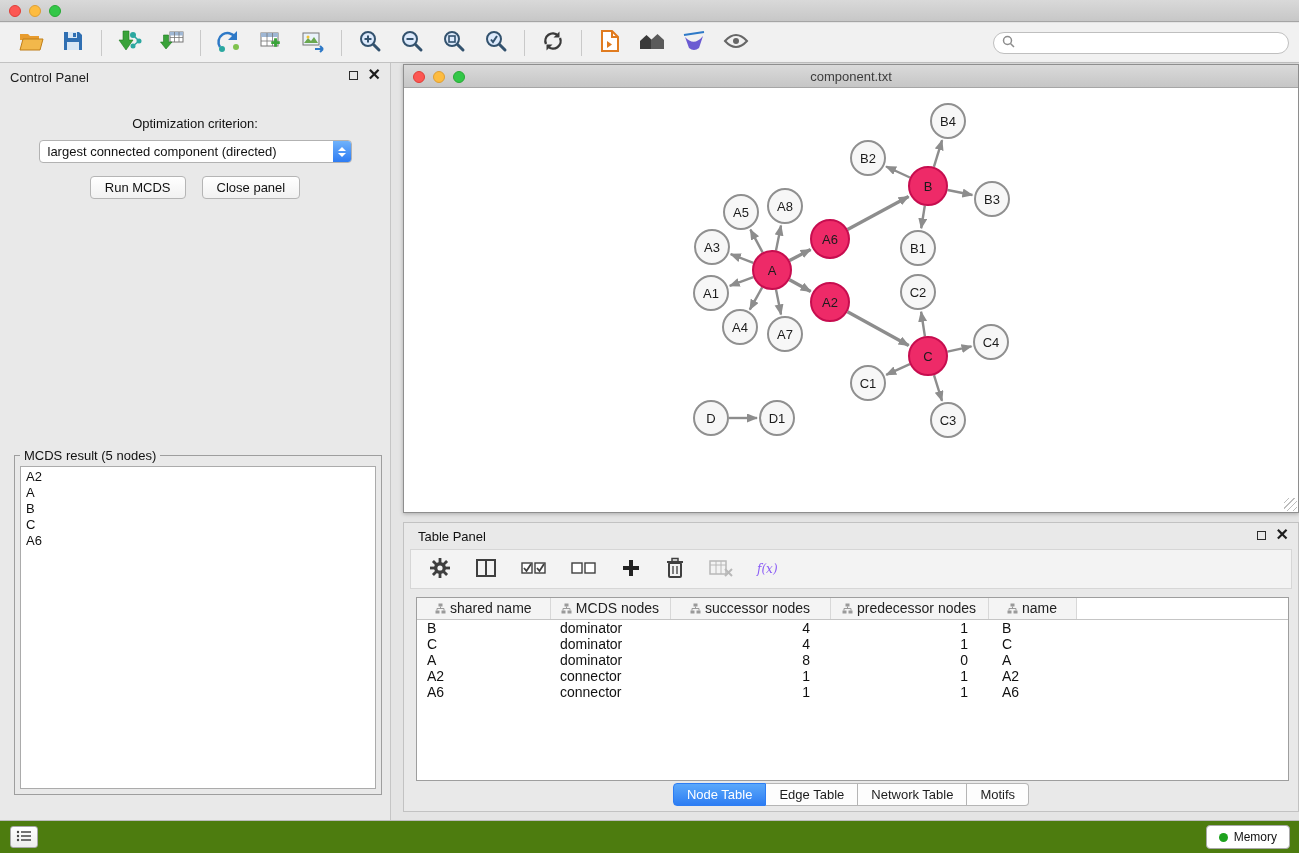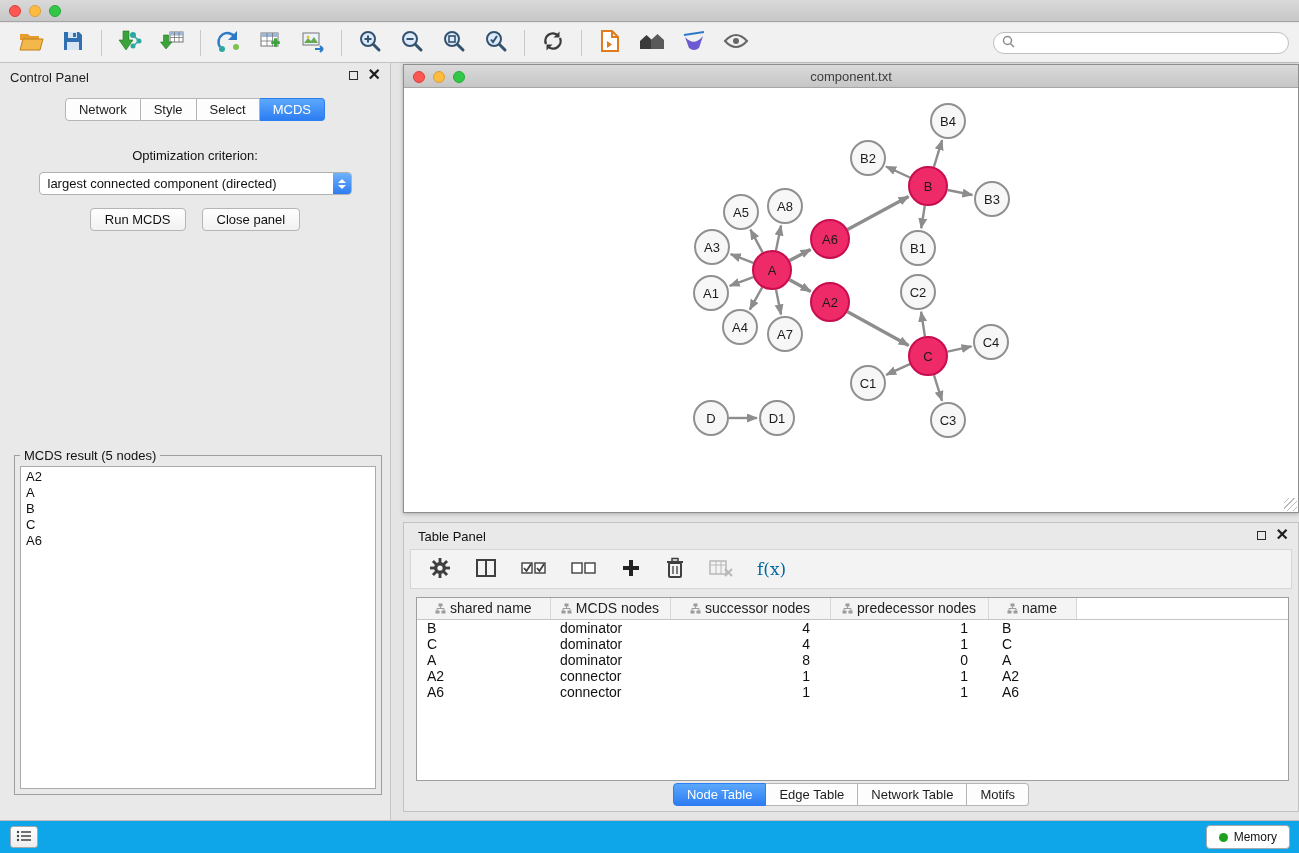--- a/index.html
+++ b/index.html
@@ -54,38 +54,38 @@
 .nw-lights{position:absolute;left:9px;top:6px;display:flex;gap:8px;}
 .nw-canvas{position:absolute;left:0;top:23px;right:0;bottom:0;background:#fff;overflow:hidden;}
 .node-label{font-family:"Liberation Sans",sans-serif;font-size:13px;fill:#1c1c1c;}
 .resize-grip{position:absolute;right:1px;bottom:1px;width:13px;height:13px;background:repeating-linear-gradient(135deg,transparent 0 3px,#bdbdbd 3px 4px);}
 
 
 .table-panel{position:absolute;left:403px;top:522px;width:896px;height:290px;background:#e9e9e9;border:1px solid #c2c2c2;}
 .tp-header{position:relative;height:24px;padding:6px 14px 0;font-size:13px;}
 .tp-toolbar{height:40px;margin:2px 6px 0;background:#f3f3f3;border:1px solid #d6d6d6;display:flex;align-items:center;padding:0 18px;gap:24px;}
 .tpbtn{background:none;border:none;display:flex;align-items:center;justify-content:center;height:32px;cursor:default;}
-.fx-label{font-family:"DejaVu Serif",serif;font-size:17px;color:#0369a1;}
+.fx-label{font-family:"DejaVu Serif",serif;font-style:italic;font-size:12px;color:#8b5cf6;}
 .ntable-wrap{position:absolute;left:12px;right:9px;top:74px;bottom:30px;background:#fff;border:1px solid #9e9e9e;overflow:hidden;}
 table.ntable{border-collapse:collapse;width:100%;table-layout:fixed;font-size:14px;}
 .ntable th{height:21px;background:#f4f4f4;border-bottom:1px solid #c5c5c5;border-right:1px solid #d8d8d8;font-weight:normal;color:#222;text-align:center;white-space:nowrap;overflow:hidden;}
 .ntable th:nth-child(1){width:133px;}
 .ntable th:nth-child(2){width:120px;}
 .ntable th:nth-child(3){width:160px;}
 .ntable th:nth-child(4){width:158px;}
 .ntable th:nth-child(5){width:88px;}
 .ntable th.filler{background:#fff;border-right:none;}
 .ntable td{height:16px;padding:0 4px 0 10px;white-space:nowrap;overflow:hidden;}
 .ntable td:nth-child(3),.ntable td:nth-child(4){text-align:right;padding-right:20px;}
 .ntable td:nth-child(5){padding-left:14px;}
 .hicon{margin-right:4px;vertical-align:-1px;}
 .tp-tabs{position:absolute;left:0;right:0;bottom:5px;display:flex;justify-content:center;}
 
 
-.statusbar{position:absolute;left:0;top:820px;right:0;height:33px;background:#0ea5e9;border-top:1px solid #bcbcbc;}
+.statusbar{position:absolute;left:0;top:820px;right:0;height:33px;background:#4d7c0f;border-top:1px solid #bcbcbc;}
 .sb-left{position:absolute;left:10px;top:5px;width:28px;height:22px;border:1px solid #a8a8a8;border-radius:3px;background:linear-gradient(#fff,#ededed);display:flex;align-items:center;justify-content:center;}
 .memory-btn{position:absolute;right:9px;top:4px;height:24px;border:1px solid #a8a8a8;border-radius:4px;background:#fff;display:flex;align-items:center;gap:6px;padding:0 12px;font-size:12px;}
 .memory-dot{width:9px;height:9px;border-radius:50%;background:#1ea21e;}
 </style>
 </head>
 <body>
 
 <div class="screen">
 
   <div class="mac-titlebar">
@@ -227,26 +227,20 @@
     </div>
   </div>
 
   <div class="control-panel">
     <div class="panel-header">
       <span>Control Panel</span>
       <span class="panel-icons">
         <span class="float-box"></span>
         <span class="close-x">✕</span>
       </span>
-    </div>
-    <div class="seg-tabs">
-      <div class="seg-tab">Network</div>
-      <div class="seg-tab">Style</div>
-      <div class="seg-tab">Select</div>
-      <div class="seg-tab active">MCDS</div>
     </div>
     <div class="opt-label">Optimization criterion:</div>
     <div class="dropdown">
       <span class="dd-value">largest connected component (directed)</span>
       <span class="dd-stepper">
           <span class="tri-up"></span>
           <span class="tri-down"></span>
         </span>
     </div>
     <div class="btn-row">

